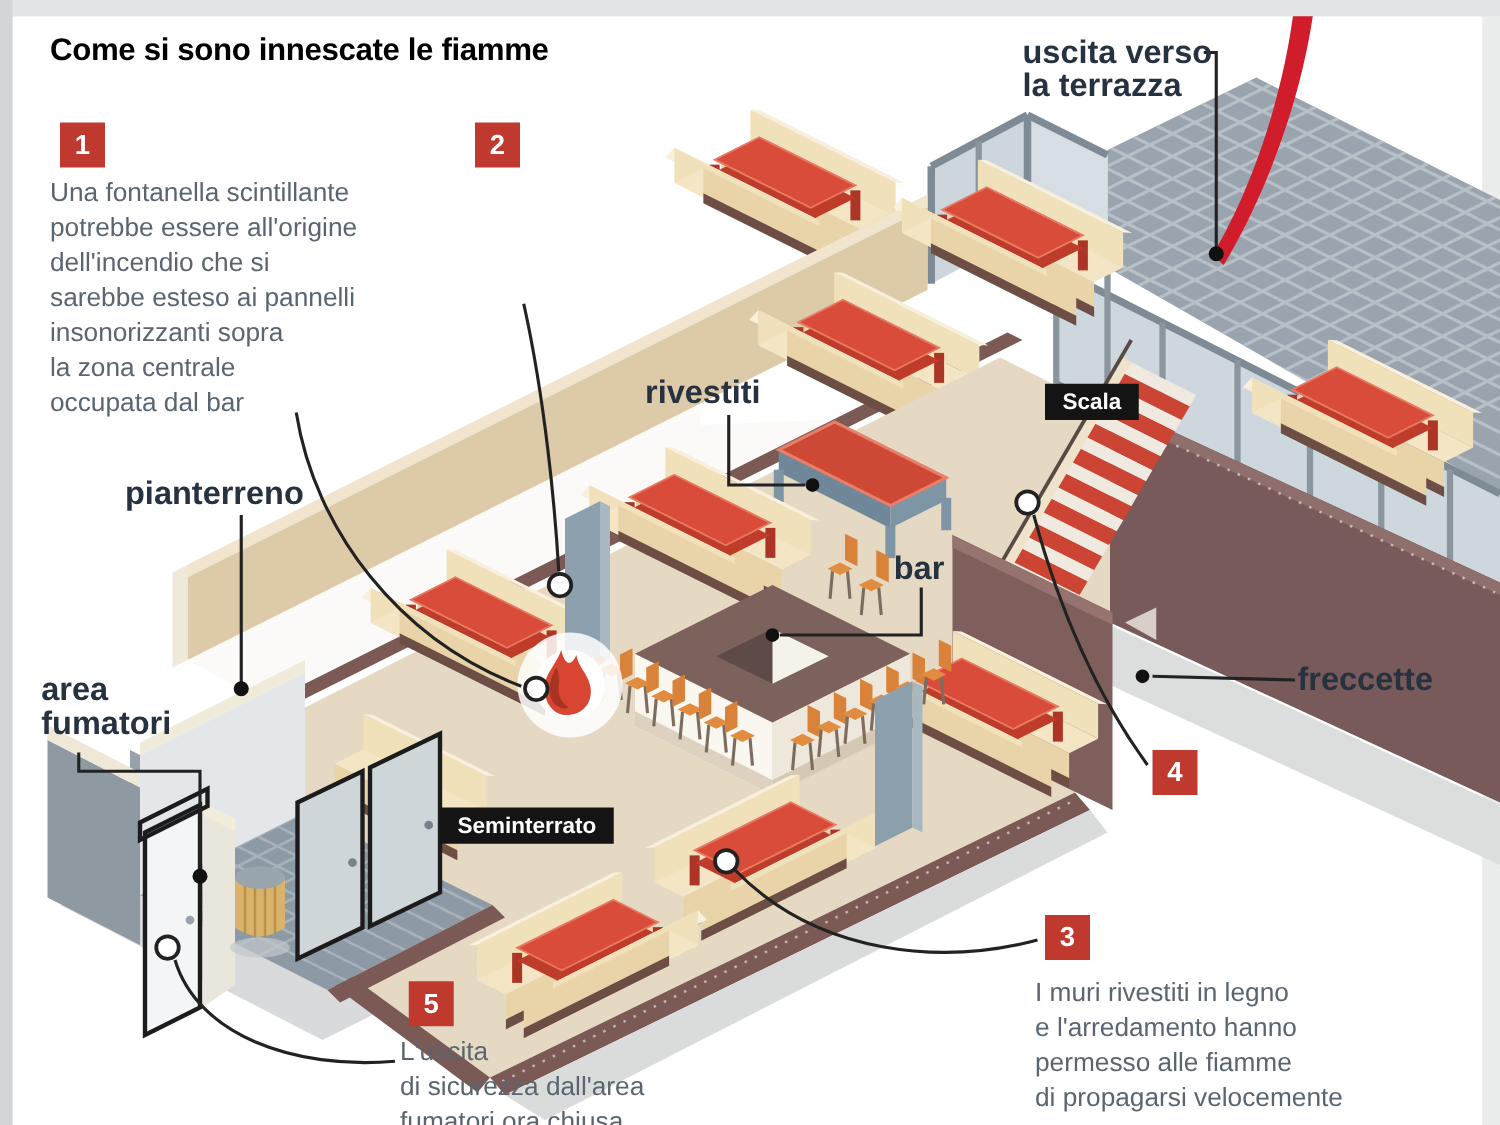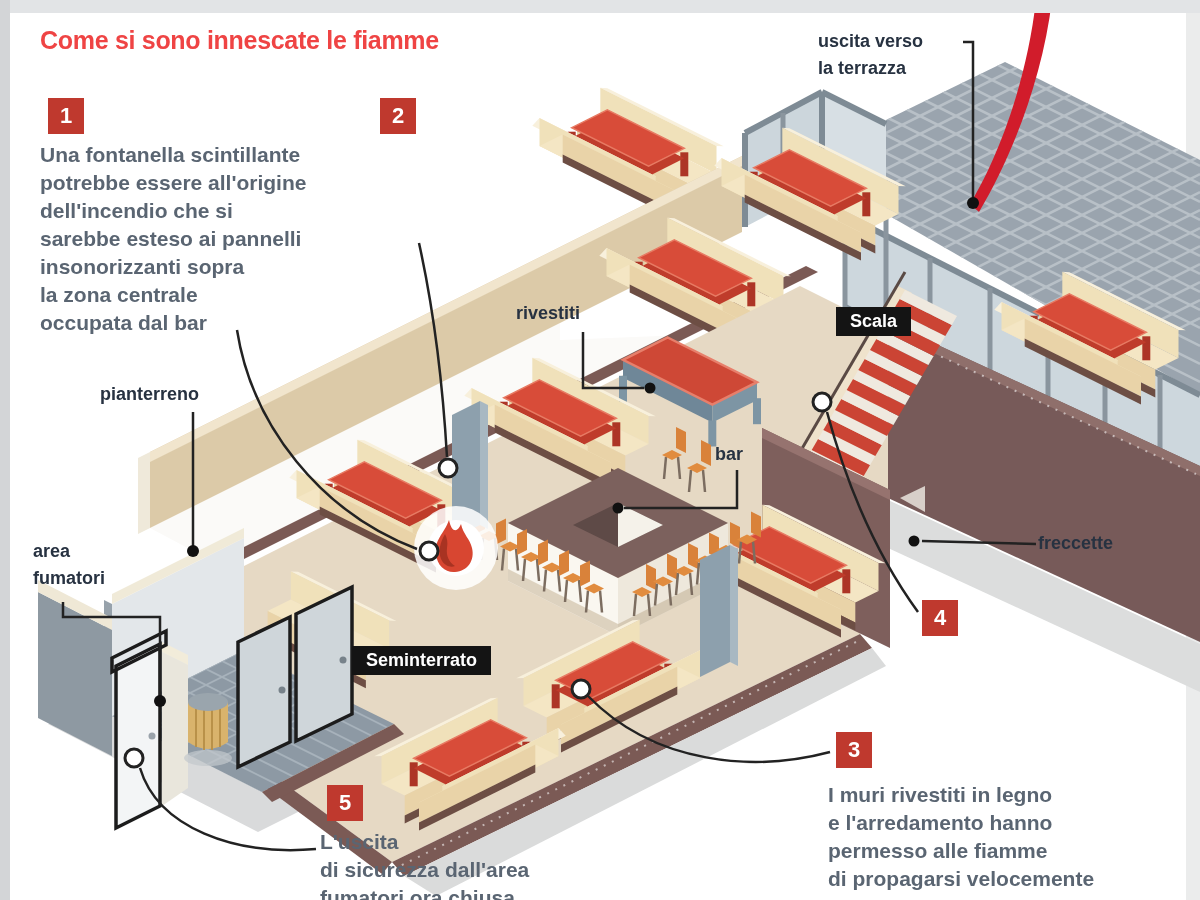--- a/index.html
+++ b/index.html
@@ -1,21 +1,21 @@
 <!DOCTYPE html>
 <html><head>
 <meta charset="utf-8">
 <style>
   html,body{margin:0;padding:0;background:#e2e4e6;}
   .page{position:relative;width:1200px;height:900px;overflow:hidden;background:#fff;
         font-family:"Liberation Sans",sans-serif;}
   #scene{position:absolute;left:0;top:0;}
-  .ov{position:absolute;z-index:5;font-weight:bold;}
-  .title{font-size:25px;font-weight:800;color:#ef4444;letter-spacing:-0.3px;}
-  .lbl{font-size:18px;font-weight:800;color:#273241;white-space:pre-line;line-height:27px;}
+  .ov{position:absolute;z-index:5;}
+  .title{font-size:25px;font-weight:800;color:#000000;letter-spacing:-0.3px;}
+  .lbl{font-size:26px;font-weight:800;color:#273241;white-space:pre-line;line-height:27px;}
   .badge{background:#141414;color:#fff;font-size:18px;font-weight:700;padding:4px 14px;}
   .num{width:36px;height:36px;background:#bf392e;color:#fff;font-size:22px;font-weight:700;
        display:flex;align-items:center;justify-content:center;}
   .stxt{font-size:21px;color:#5a6572;line-height:28px;white-space:pre-line;}
 </style>
 </head>
 <body>
 
 <div class="page">
 

